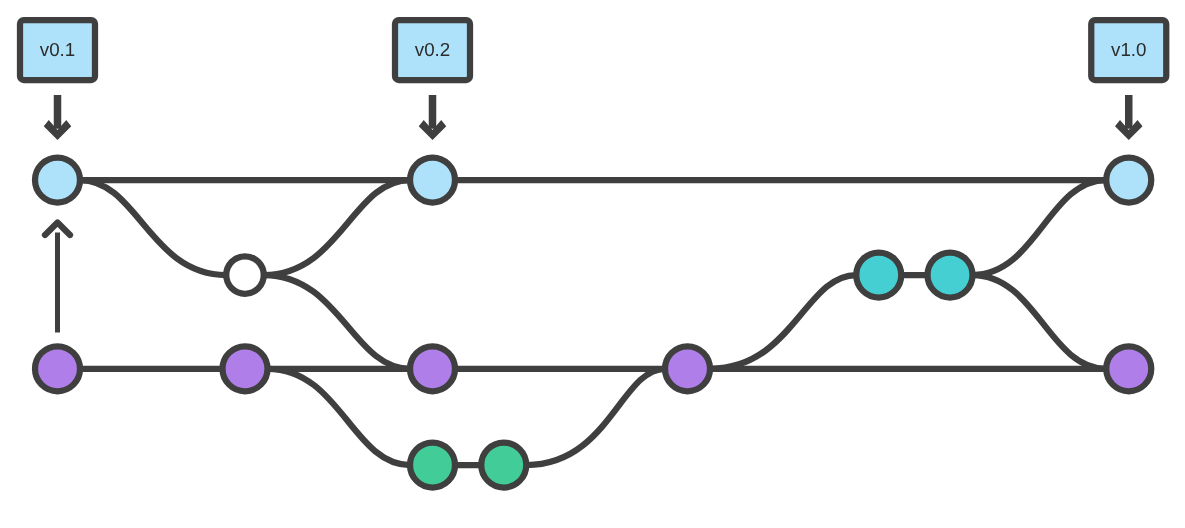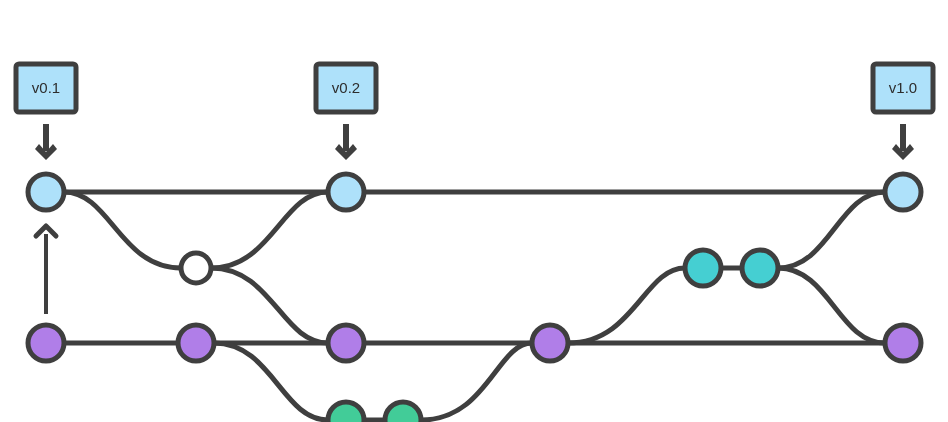--- a/index.html
+++ b/index.html
@@ -11,21 +11,20 @@
   body {
     width: 948px;
     height: 422px;
     font-family: "Liberation Sans", sans-serif;
     overflow: hidden;
   }
   #graph-root {
     position: relative;
     width: 948px;
     height: 321px;
-    margin-top: 48px;
   }
   svg#git-graph {
     display: block;
     width: 948px;
     height: 422px;
   }
   .branch-edge {
     fill: none;
     stroke: #3f3f3f;
     stroke-width: 5;

